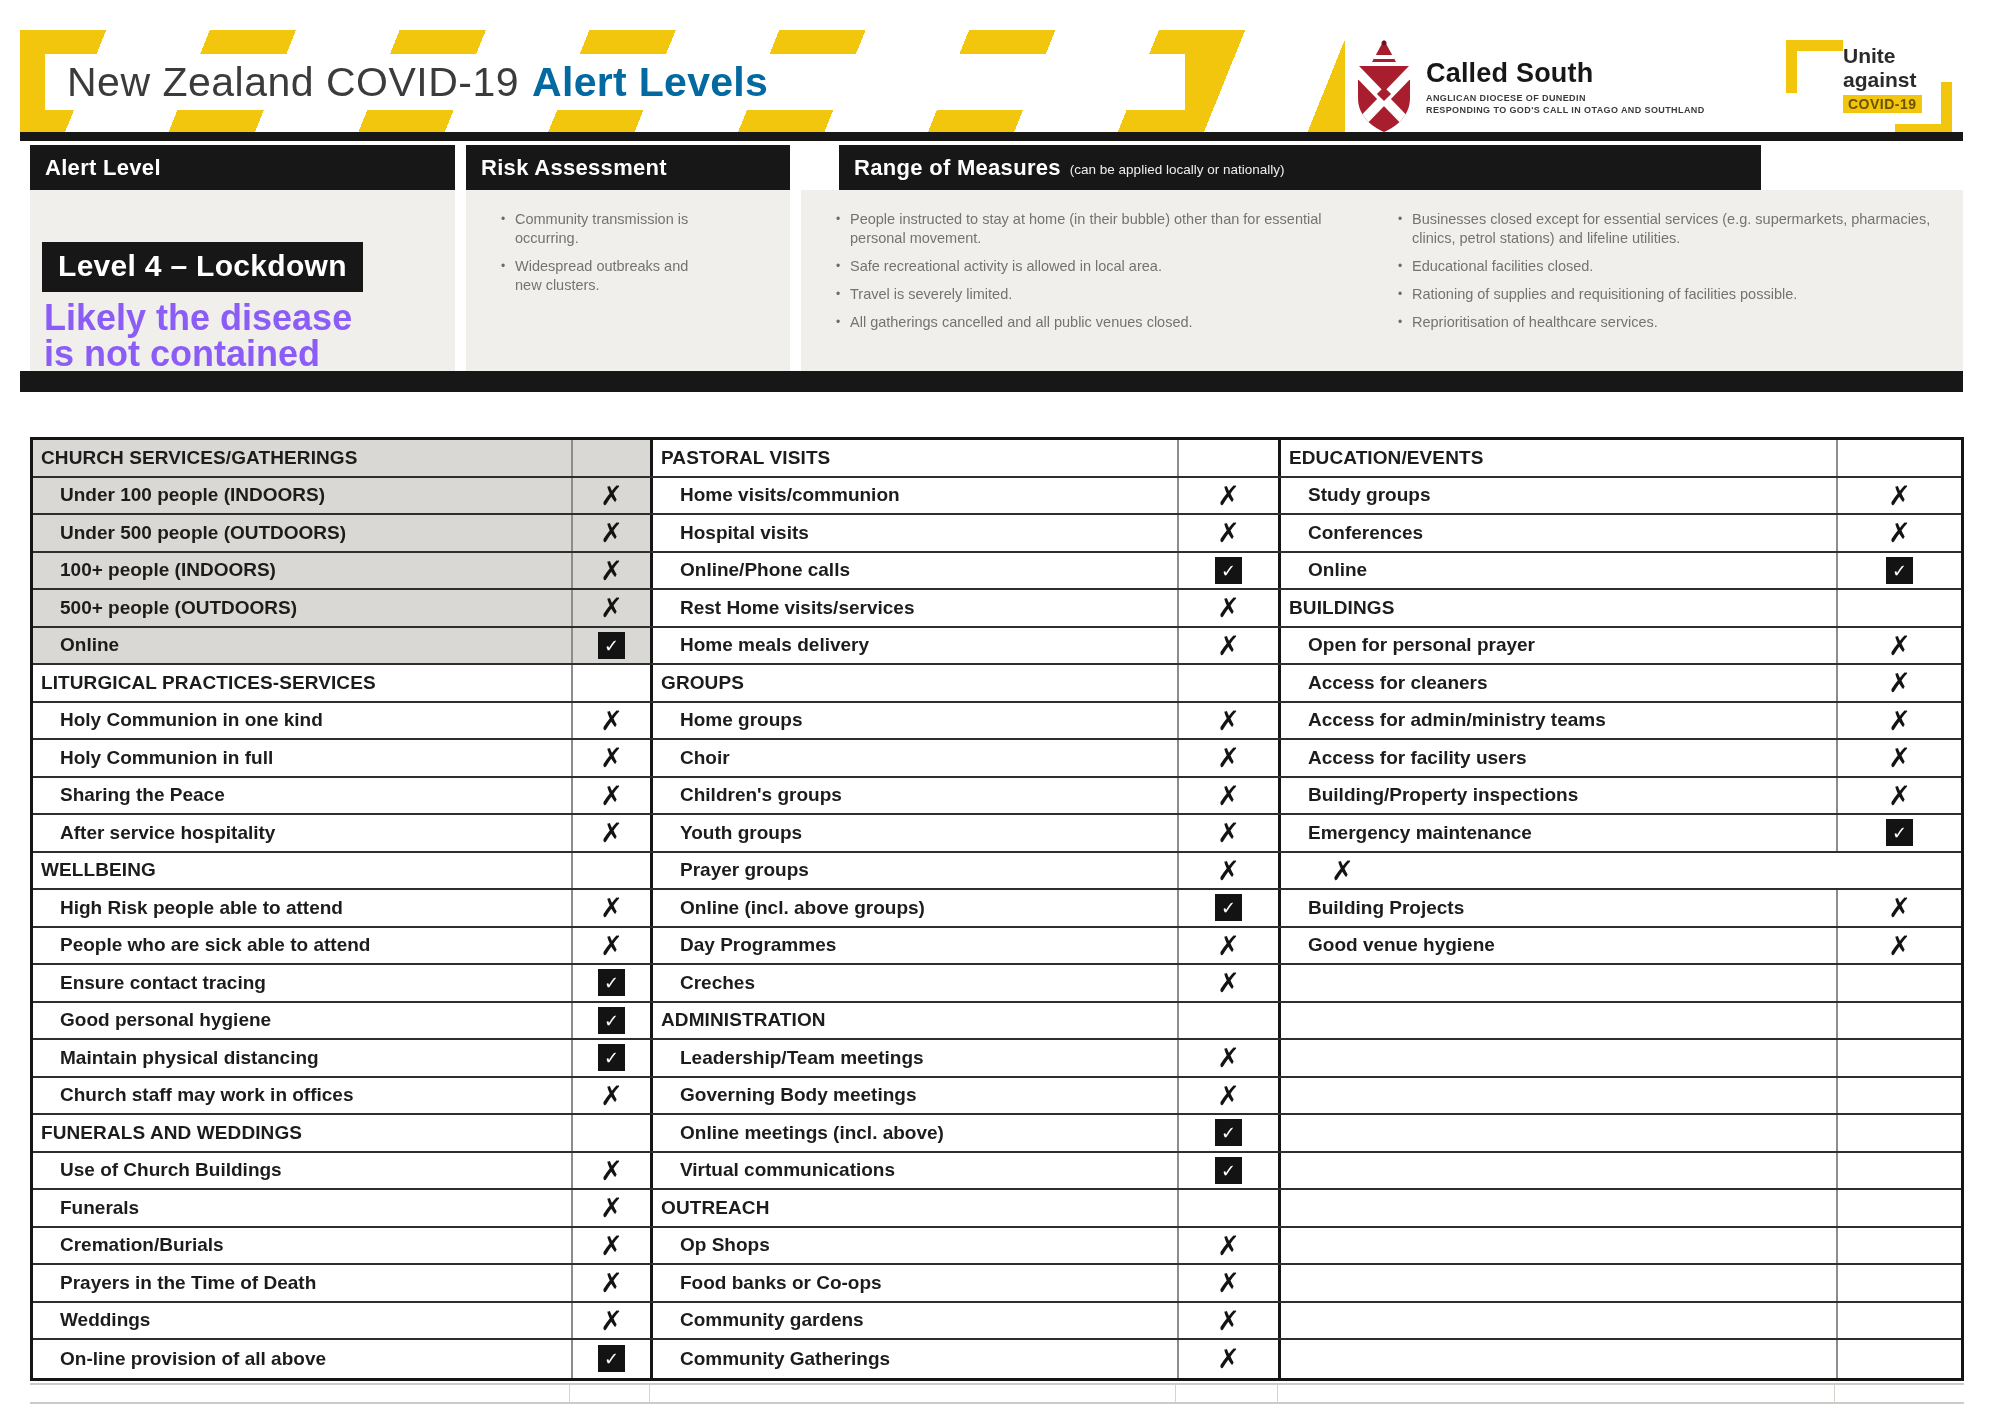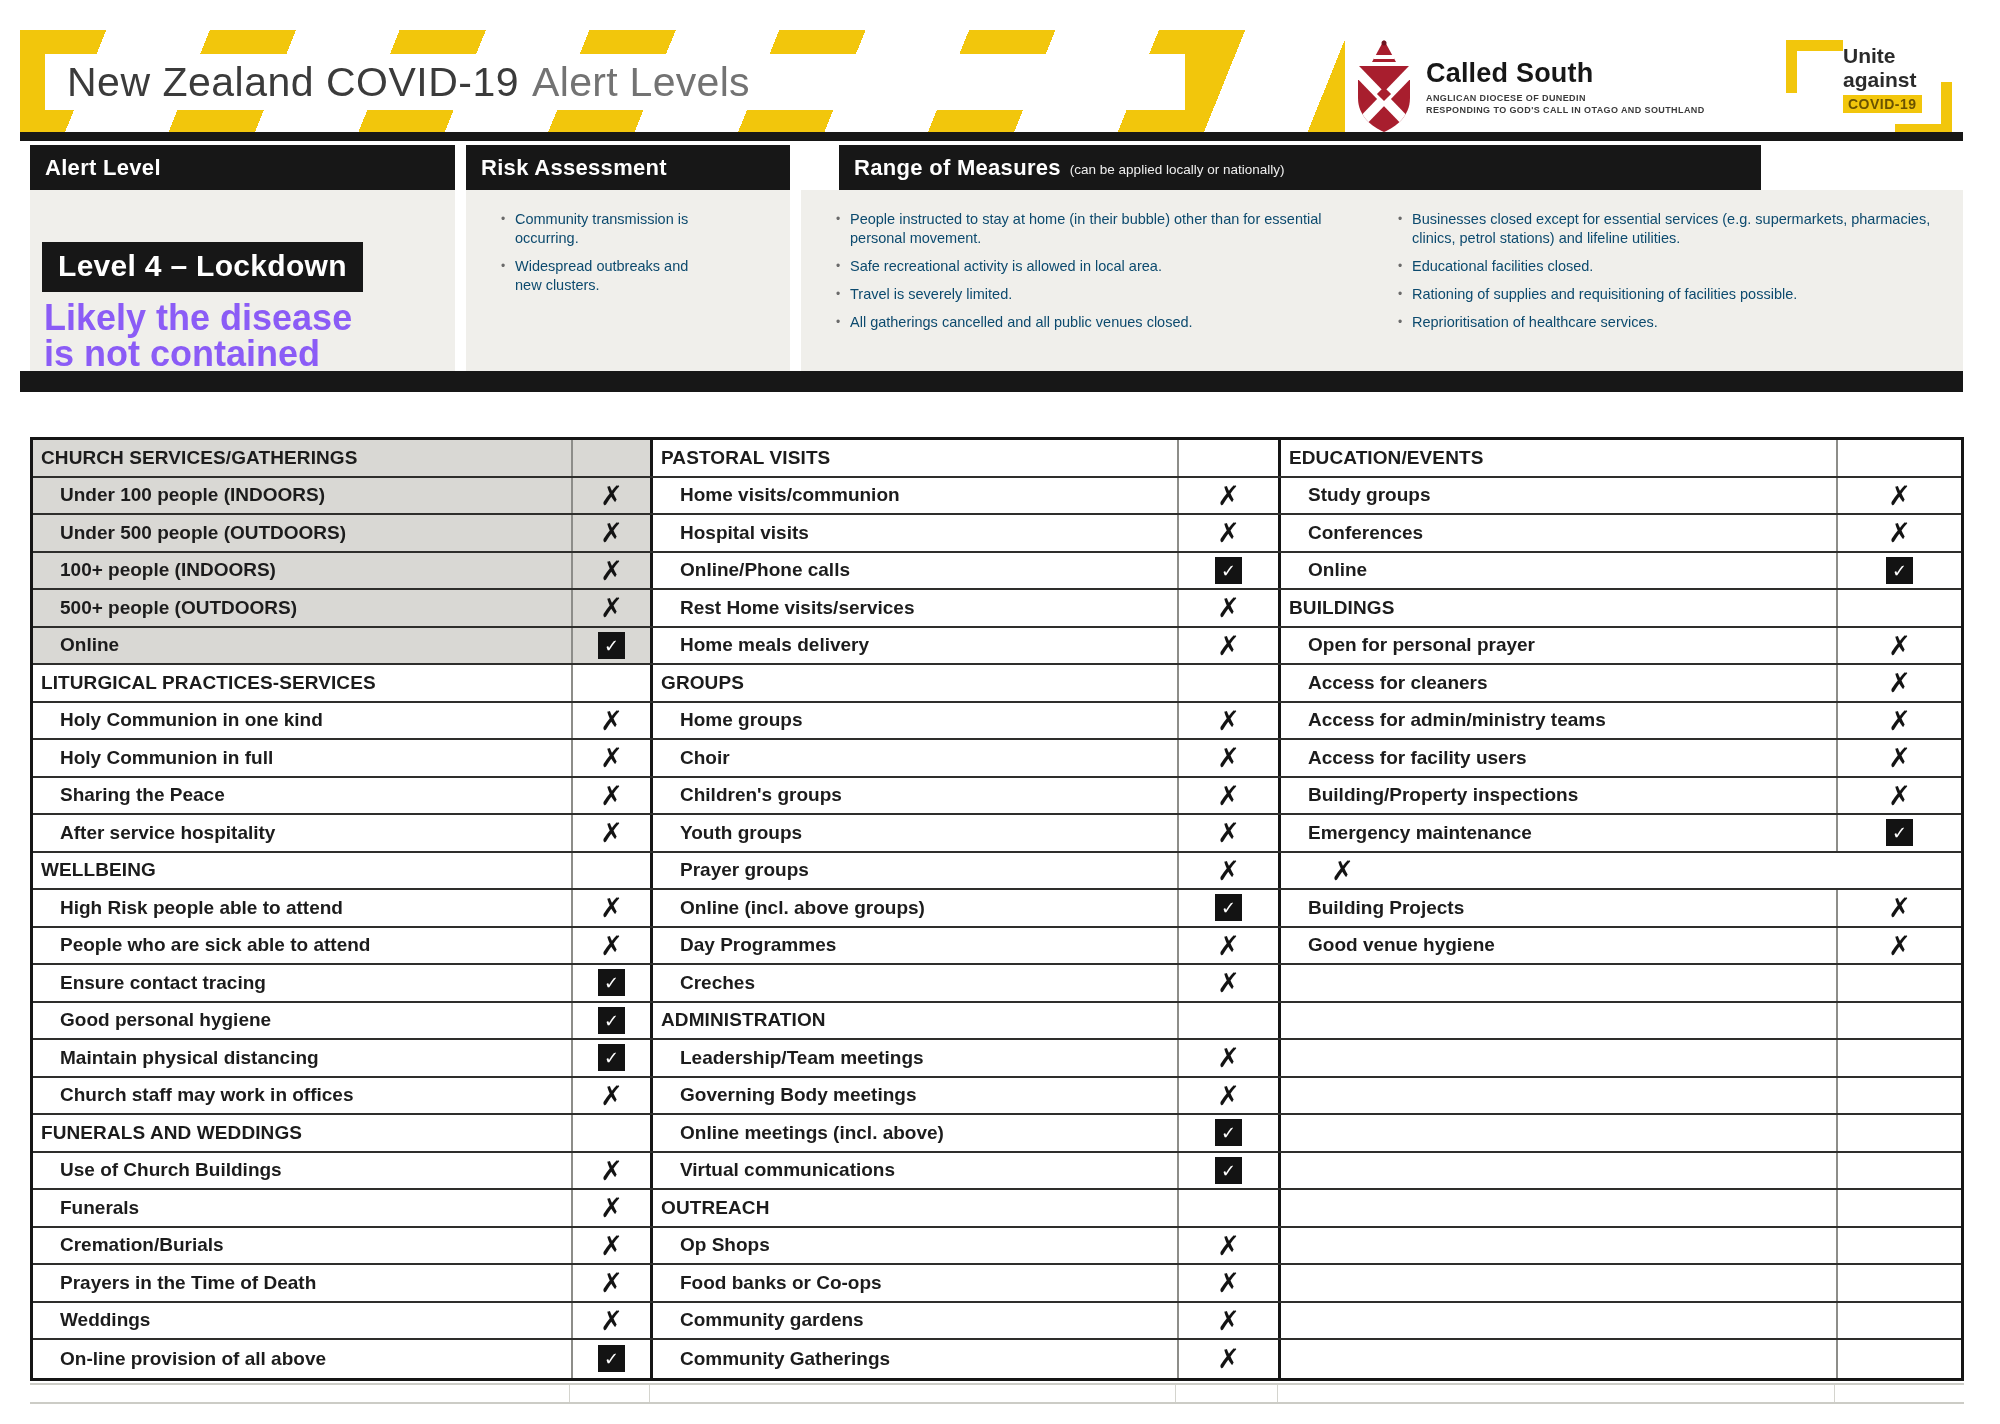--- a/index.html
+++ b/index.html
@@ -5,21 +5,21 @@
   html,body{margin:0;padding:0;background:#ffffff;}
   #page{position:relative;width:2000px;height:1424px;background:#ffffff;
         font-family:"Liberation Sans",sans-serif;color:#1c1c1c;overflow:hidden;}
 
   
   .stripes{position:absolute;left:20px;top:30px;width:1325px;height:104px;
     background:repeating-linear-gradient(112deg,#f2c60c 0 80px,#ffffff 80px 176px);}
   .title-band{position:absolute;left:25px;top:24px;width:1140px;height:56px;background:#ffffff;
     display:flex;align-items:center;padding-left:22px;box-sizing:border-box;white-space:nowrap;text-align:center;}
   .title-reg{font-size:41px;font-weight:400;color:#3b3b3b;letter-spacing:0.5px;}
-  .title-bold{font-size:41px;font-weight:400;color:#737373;margin-left:13px;letter-spacing:0.3px;}
+  .title-bold{font-size:41px;font-weight:700;color:#0369a1;margin-left:13px;letter-spacing:0.3px;}
 
   .cs-logo{position:absolute;left:1352px;top:38px;width:420px;height:96px;}
   .cs-crest{position:absolute;left:0;top:0;}
   .cs-text{position:absolute;left:74px;top:20px;}
   .cs-name{font-size:27px;font-weight:800;color:#171717;letter-spacing:0.2px;}
   .cs-sub{font-size:9px;font-weight:700;color:#3a3a3a;letter-spacing:0.4px;line-height:12px;margin-top:3px;}
 
   .unite{position:absolute;left:1786px;top:40px;width:166px;height:95px;}
   .br-tl{position:absolute;left:0;top:0;width:46px;height:42px;
          border-left:11px solid #f2c60c;border-top:11px solid #f2c60c;}
@@ -46,21 +46,21 @@
   .panel1{left:30px;width:425px;}
   .panel2{left:466px;width:324px;}
   .panel3{left:801px;width:1162px;}
 
   .level-box{position:absolute;left:12px;top:52px;background:#171717;color:#ffffff;
              font-size:30px;font-weight:800;padding:7px 16px 9px 16px;letter-spacing:0.3px;white-space:nowrap;}
   .level-desc{position:absolute;left:14px;top:110px;font-size:36px;font-weight:600;
               color:#8b5cf6;line-height:36px;}
 
   ul.bullets{margin:0;padding:0;list-style:none;}
-  ul.bullets li{position:relative;padding-left:15px;font-size:14.5px;color:#0c4a6e;
+  ul.bullets li{position:relative;padding-left:15px;font-size:14.5px;color:#737373;
                 line-height:19px;margin-bottom:9px;font-weight:400;}
   ul.bullets li::before{content:"•";position:absolute;left:1px;top:0;color:#6a6a6a;font-size:12px;}
   .risk-list{position:absolute;left:34px;top:20px;width:212px;}
   .ml-list{position:absolute;left:34px;top:20px;width:525px;}
   .mr-list{position:absolute;left:596px;top:20px;width:550px;}
 
   
   .covid-table{position:absolute;left:30px;top:437px;display:flex;border:3px solid #151515;}
   .t-group{display:block;}
   .g0{width:620px;} .g1{width:628px;} .g2{width:680px;}

